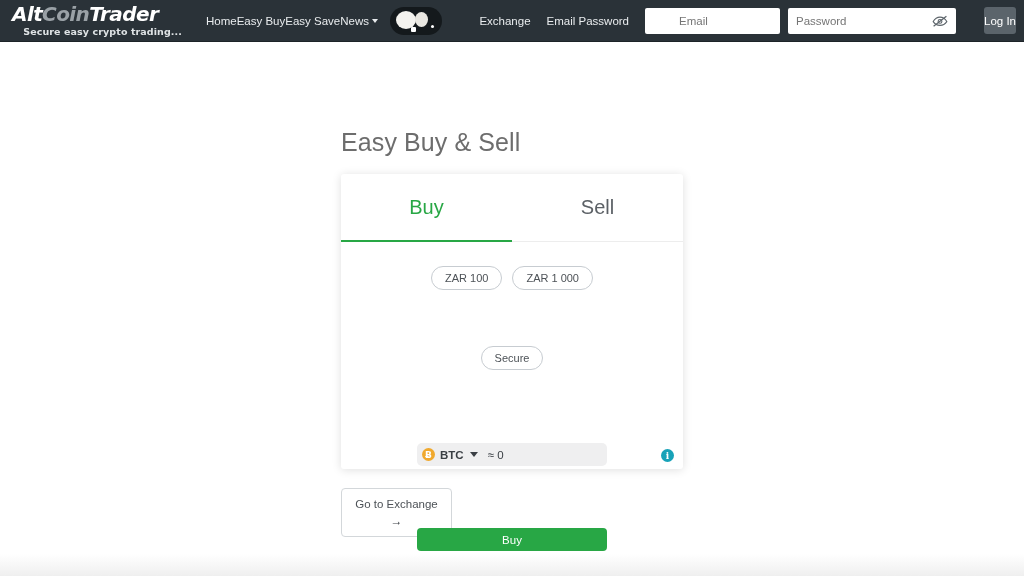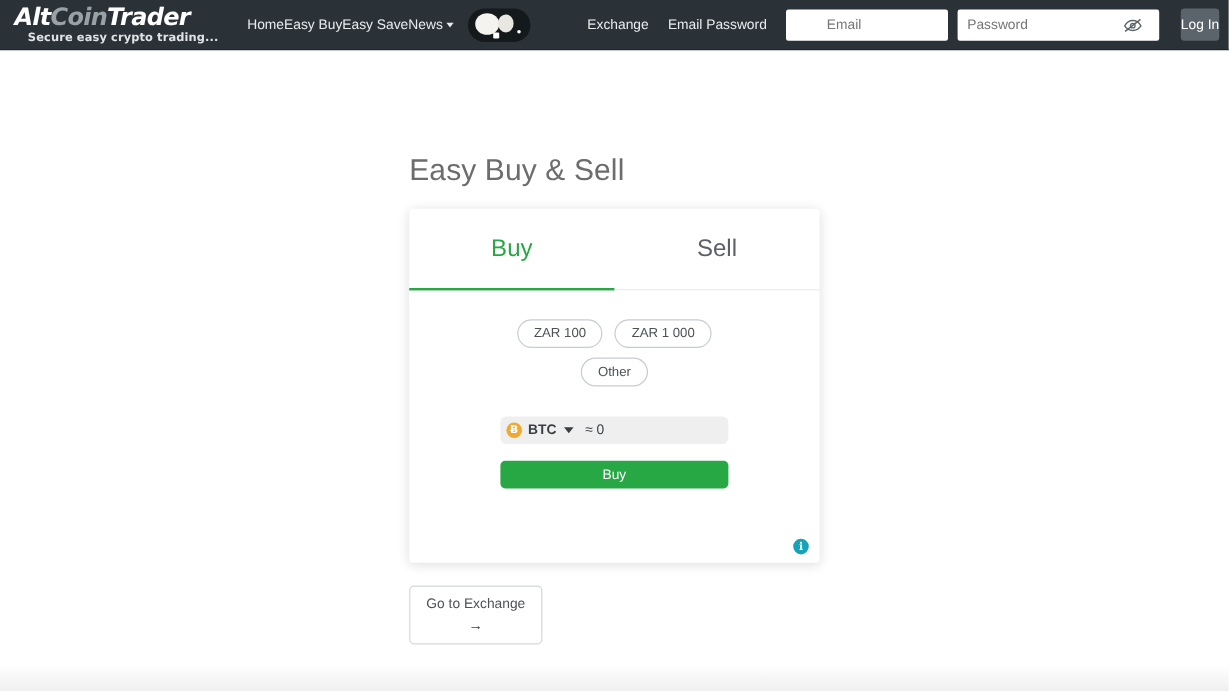--- a/index.html
+++ b/index.html
@@ -142,23 +142,23 @@
     font-size: 11.5px;
     color: #7b8288;
     font-family: "Liberation Sans", sans-serif;
     padding: 0 8px;
     display: flex;
     align-items: center;
   }
   .field-email { width: 135px; margin-right: 8px; padding-left: 34px; }
   .field-pass {
     width: 168px;
-    margin-right: 18px;
-    position: relative;
-    justify-content: flex-start;
+    margin-right: 28px;
+    position: relative;
+    justify-content: space-between;
   }
   .eye-slash {
     width: 16px; height: 12px;
     position: relative;
     flex: none;
   }
 
   .login-btn {
     height: 27px;
     padding: 0 0;
@@ -227,20 +227,21 @@
     width: 100%;
     height: 2px;
     background: #28a745;
   }
 
   .card-body {
     padding-top: 24px;
     display: flex;
     flex-direction: column;
     align-items: center;
+    gap: 48px;
   }
 
   .amount-row {
     display: flex;
     gap: 10px;
     justify-content: center;
     margin-bottom: 8px;
   }
   .amount-btn {
     border: 1px solid #c7ccd1;
@@ -427,21 +428,21 @@
         </div>
       </div>
 
       <div class="card-body">
 
         <div class="amount-row">
           <button class="amount-btn">ZAR 100</button>
           <button class="amount-btn">ZAR 1 000</button>
         </div>
         <div class="amount-row">
-          <button class="amount-btn">Other</button>
+          <button class="amount-btn">Secure</button>
         </div>
 
         <div class="coin-row">
           <span class="coin-icon">Ƀ</span>
           <span class="coin-label">BTC</span>
           <span class="coin-caret"></span>
           <span class="coin-amount">≈ 0</span>
         </div>
 
         <button class="buy-btn">Buy</button>

